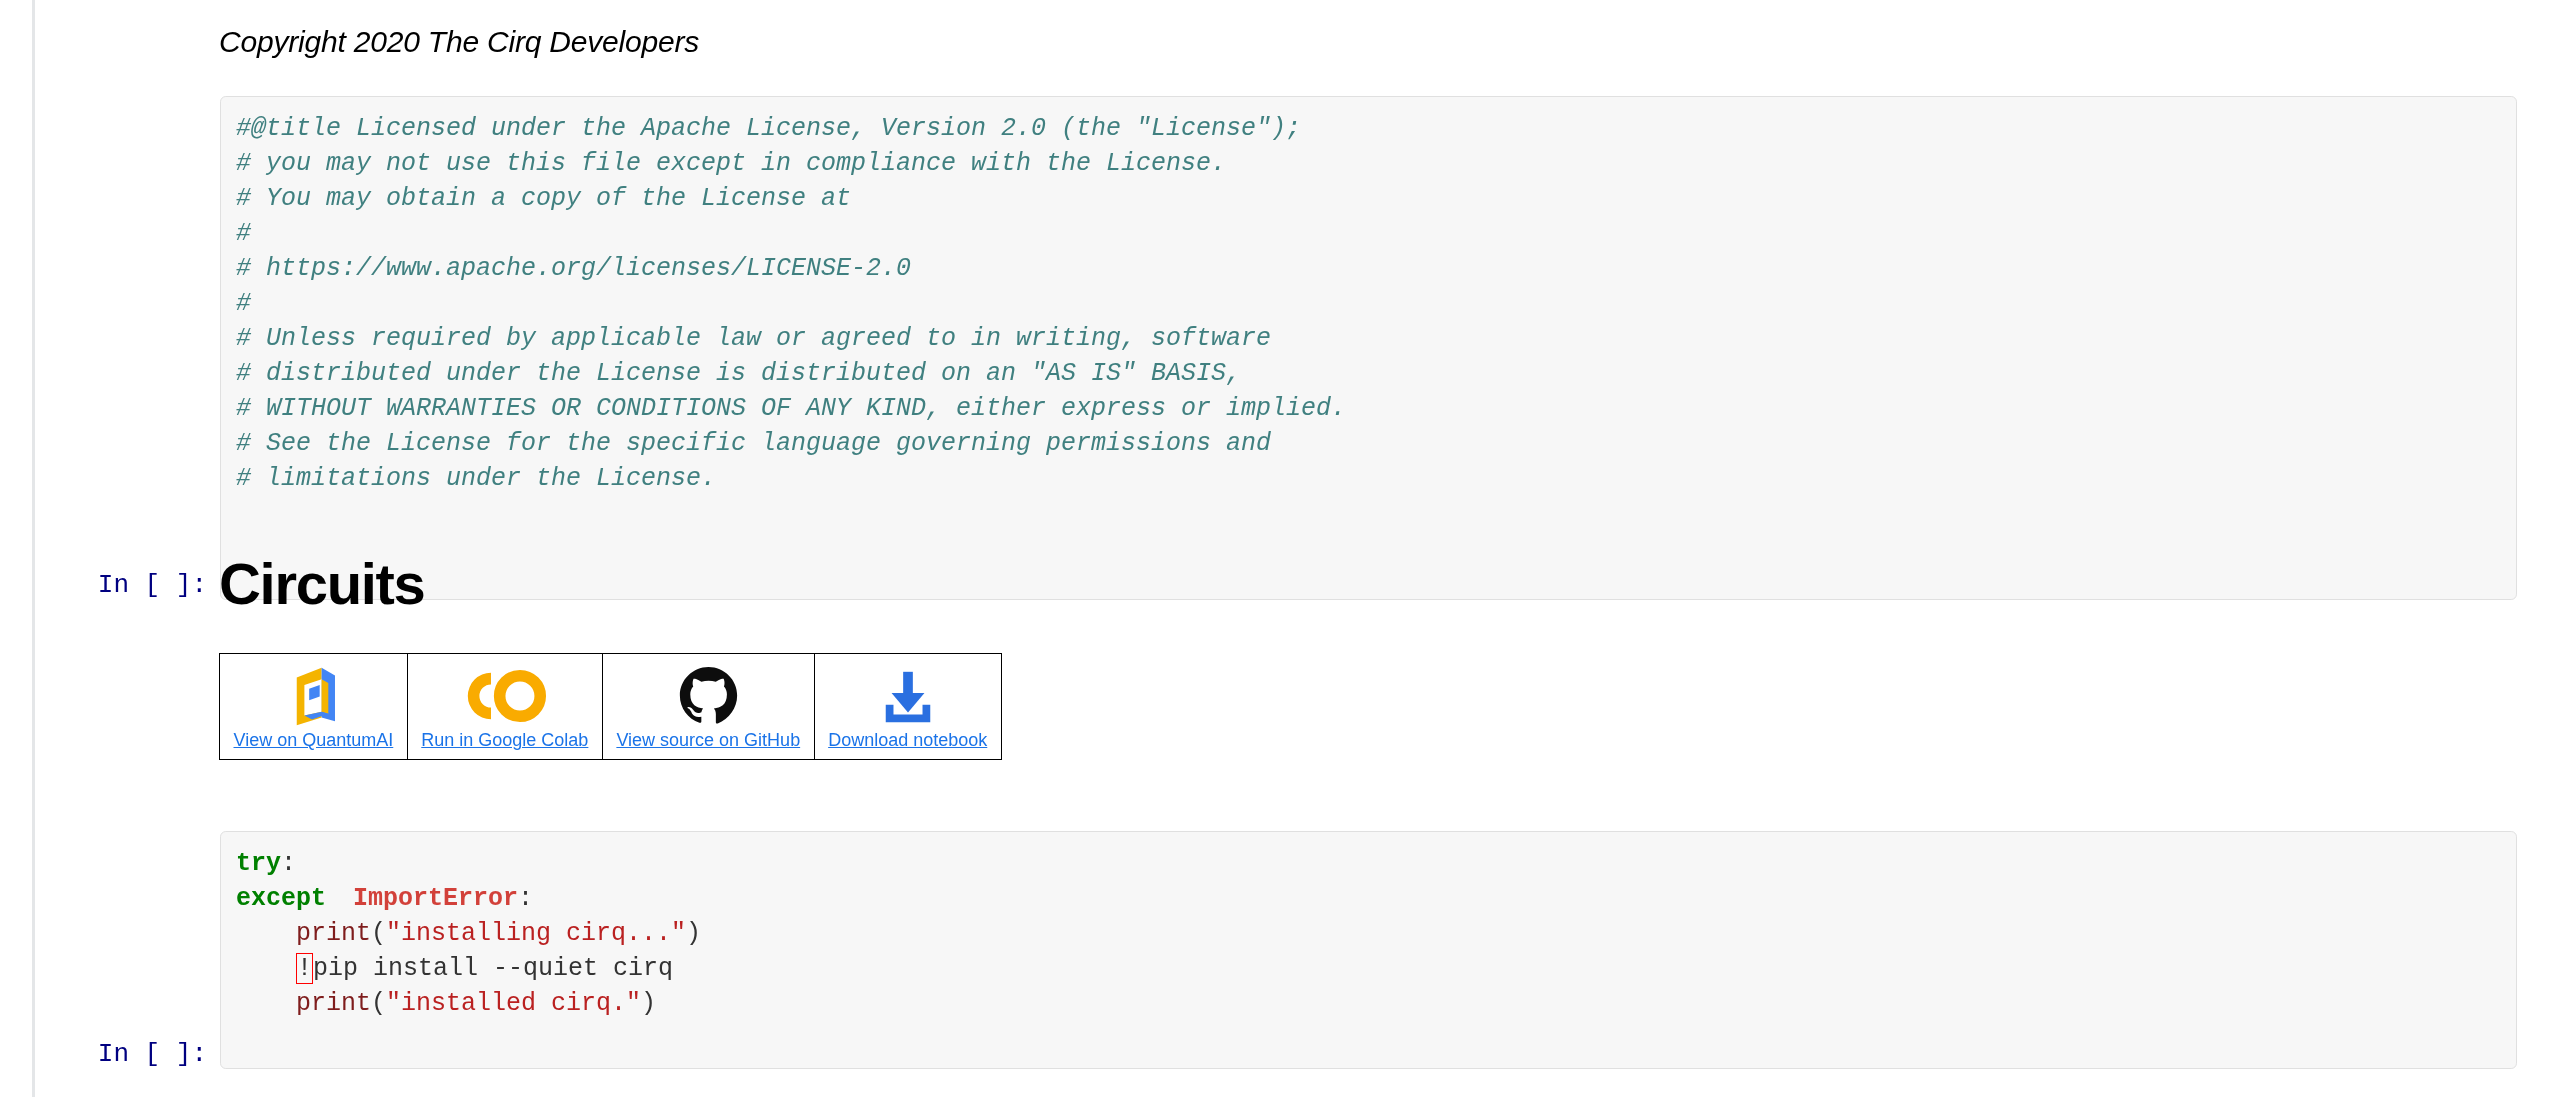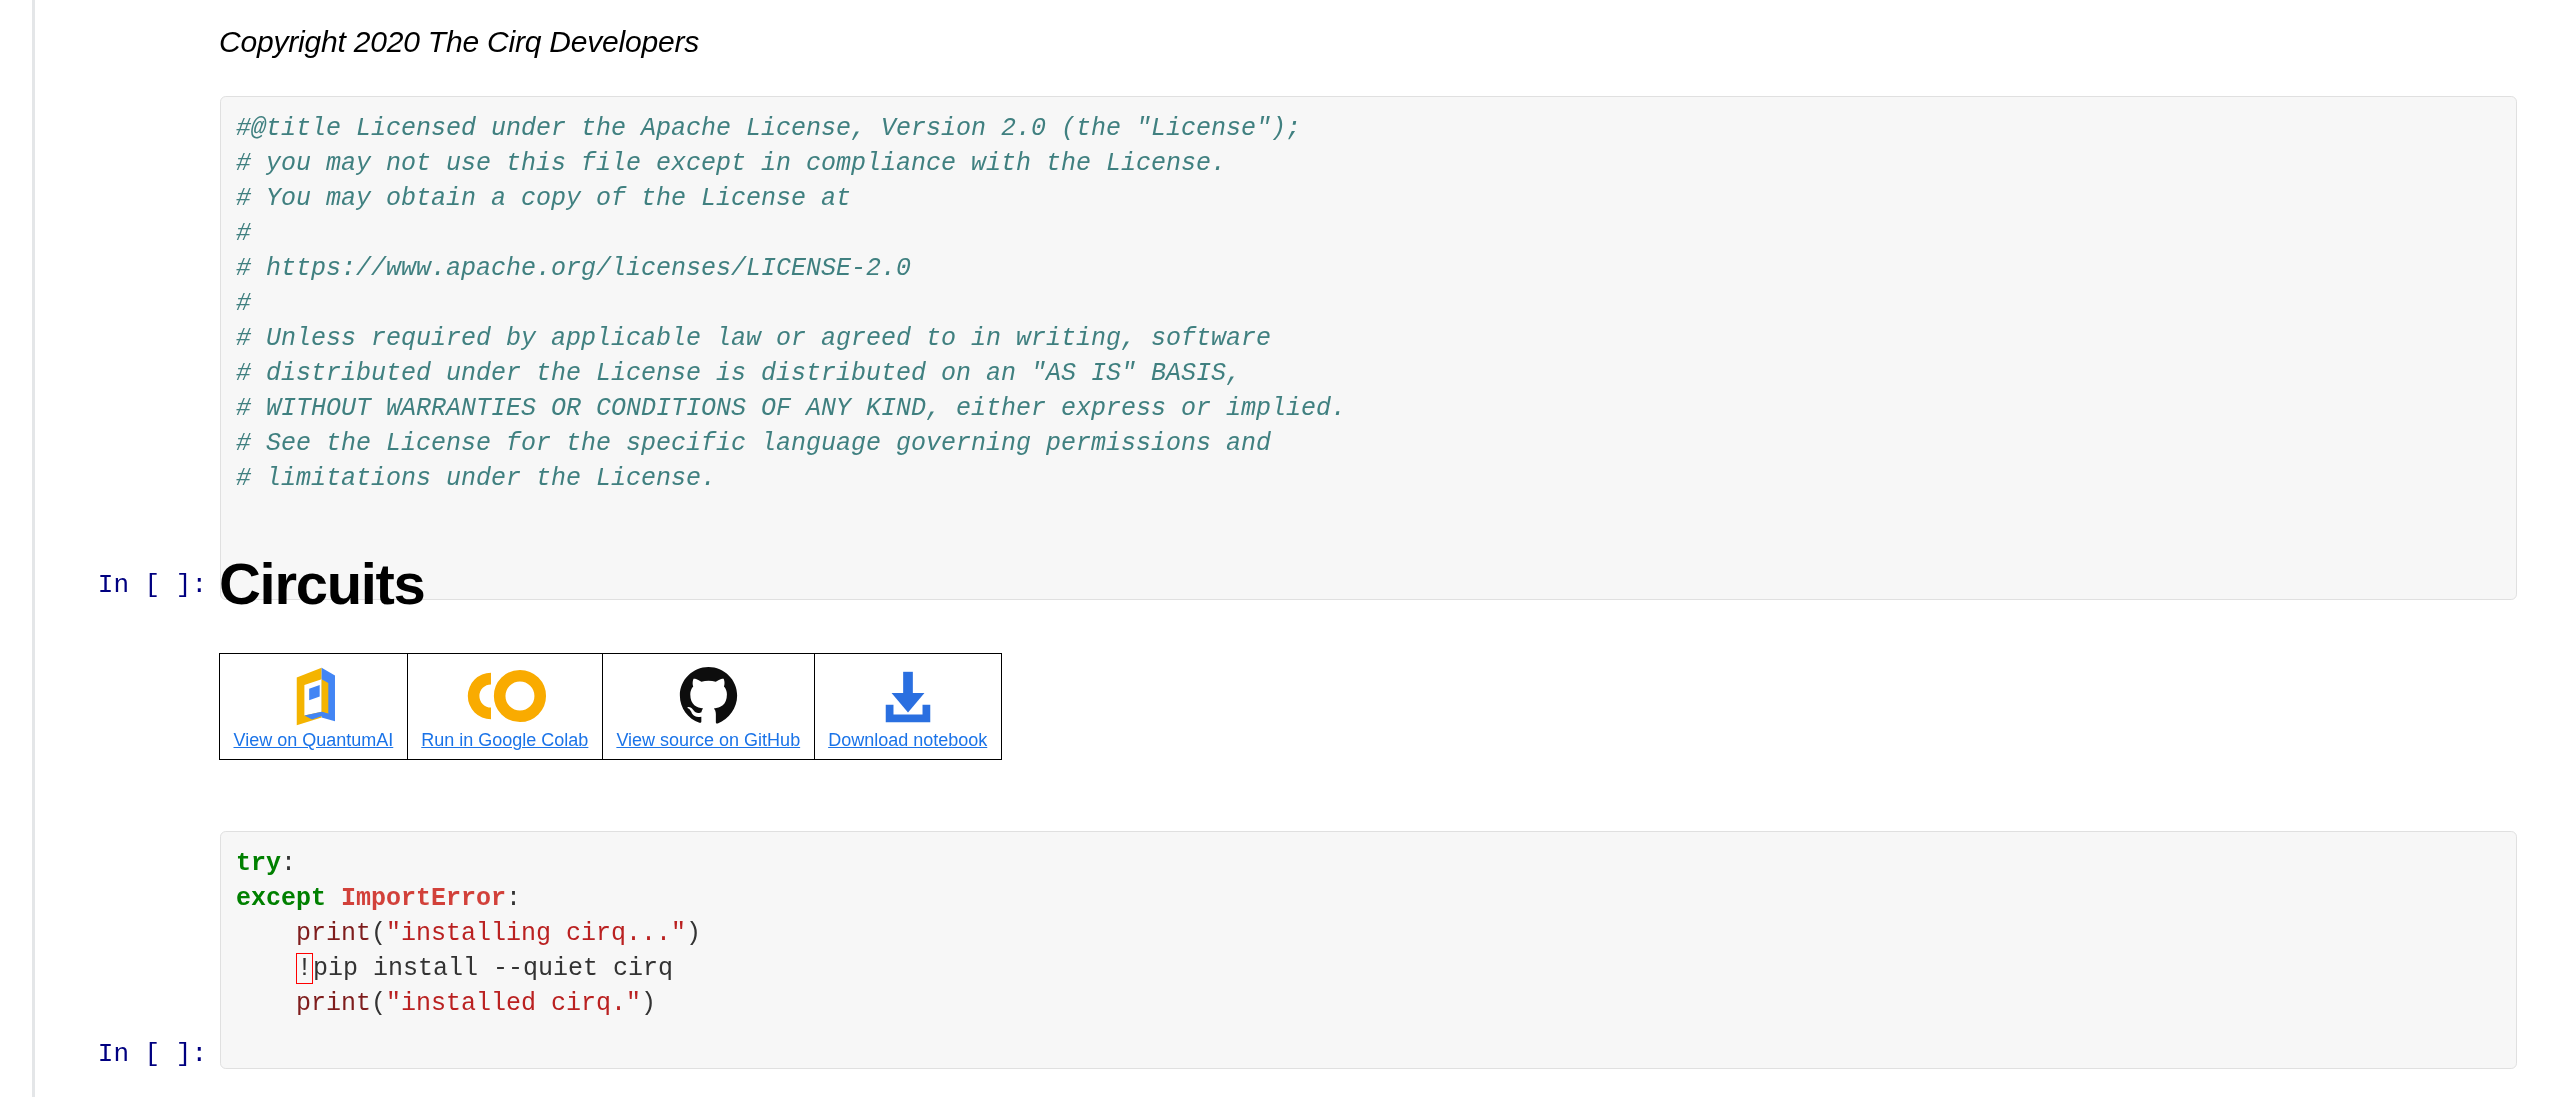--- a/index.html
+++ b/index.html
@@ -74,21 +74,21 @@
   }
   .code-line {
     white-space: pre;
     min-height: 35px;
   }
 
   
   .tok-comment { color: #408080; font-style: italic; }
   .tok-keyword { color: #008000; font-weight: bold; }
   .tok-builtin-blue { color: #0000ff; font-weight: bold; }
-  .tok-exception { color: #d2413a; font-weight: bold; }
+  .tok-exception { color: #d2413a; font-weight: bold; margin-left: 12px; }
   .tok-func { color: #7f1d1d; }
   .tok-string { color: #ba2121; }
   .tok-plain { color: #333333; }
   .tok-error {
     color: #333333;
     border: 1px solid #ff0000;
     padding: 0 0px;
   }
 
   

